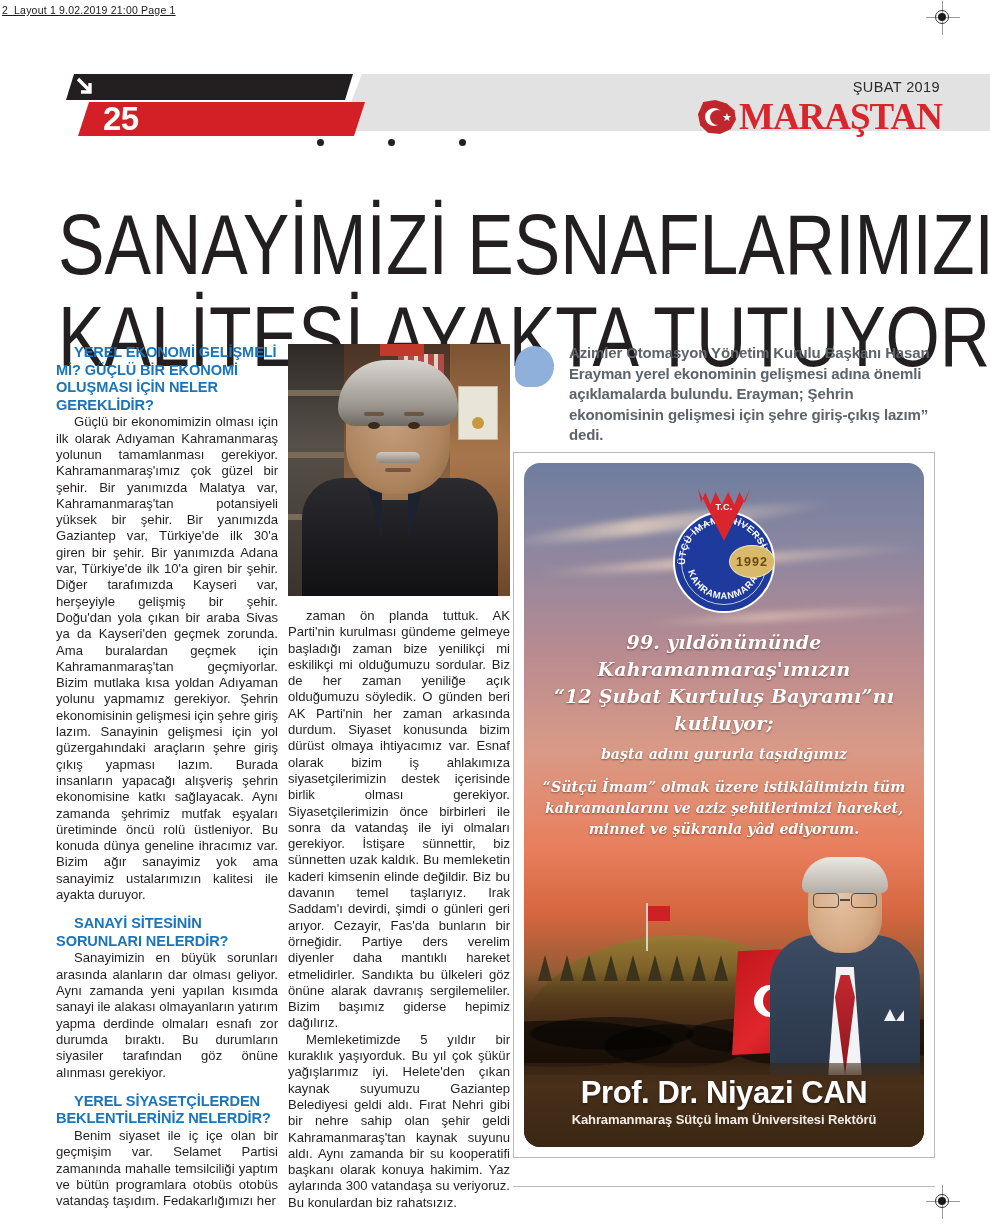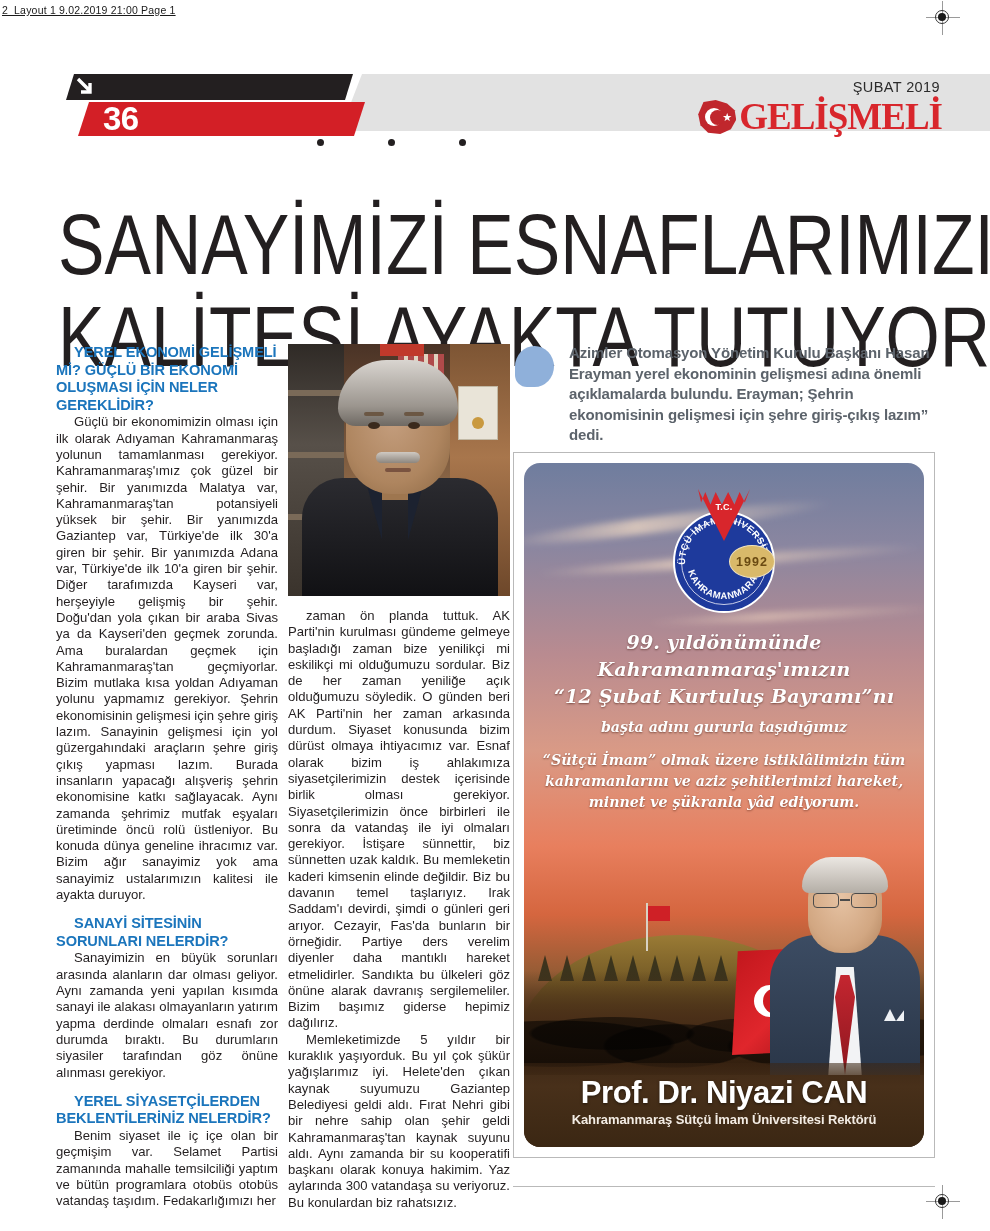--- a/index.html
+++ b/index.html
@@ -689,30 +689,30 @@
 
   <div class="header">
     <div class="hdr-gray"></div>
     <div class="hdr-black"></div>
     <div class="hdr-red"></div>
     <div class="hdr-arrow">
       <svg viewBox="0 0 34 28" width="34" height="28" aria-hidden="true">
         <path d="M10 5 L22 17 M22 9 L22 18 L13 18" stroke="#ffffff" stroke-width="3.4" fill="none"></path>
       </svg>
     </div>
-    <div class="hdr-pagenum">36</div>
+    <div class="hdr-pagenum">25</div>
     <div class="hdr-date">ŞUBAT 2019</div>
     <div class="masthead">
       <div class="masthead-mark">
         <div class="blob"></div>
         <div class="crescent"></div>
         <div class="crescent-cut"></div>
         <div class="star">★</div>
       </div>
-      <div class="masthead-word">GELİŞMELİ</div>
+      <div class="masthead-word">MARAŞTAN</div>
     </div>
   </div>
 
   <div class="hdr-dots">
     <i style="left:317px;top:2px"></i>
     <i style="left:388px;top:2px"></i>
     <i style="left:459px;top:2px"></i>
   </div>
 
   <h1 class="headline">
@@ -786,20 +786,21 @@
         </svg>
         <div class="ksu-tri"></div>
         <div class="ksu-tri-text">T.C.</div>
         <div class="ksu-center">1992</div>
       </div>
 
       <div class="ad-script">
         <div class="big">99. yıldönümünde</div>
         <div class="big">Kahramanmaraş'ımızın</div>
         <div class="big">“12 Şubat Kurtuluş Bayramı”nı</div>
+        <div class="big">kutluyor;</div>
         <div class="small">başta adını gururla taşıdığımız</div>
         <div class="small" style="margin-top:12px">“Sütçü İmam” olmak üzere istiklâlimizin tüm</div>
         <div class="small" style="margin-top:0">kahramanlarını ve aziz şehitlerimizi hareket,</div>
         <div class="small" style="margin-top:0">minnet ve şükranla yâd ediyorum.</div>
       </div>
 
       <div class="ad-hill"></div>
       <div class="ad-trees">
         <i style="left:8px"></i>
           <i style="left:30px"></i>

